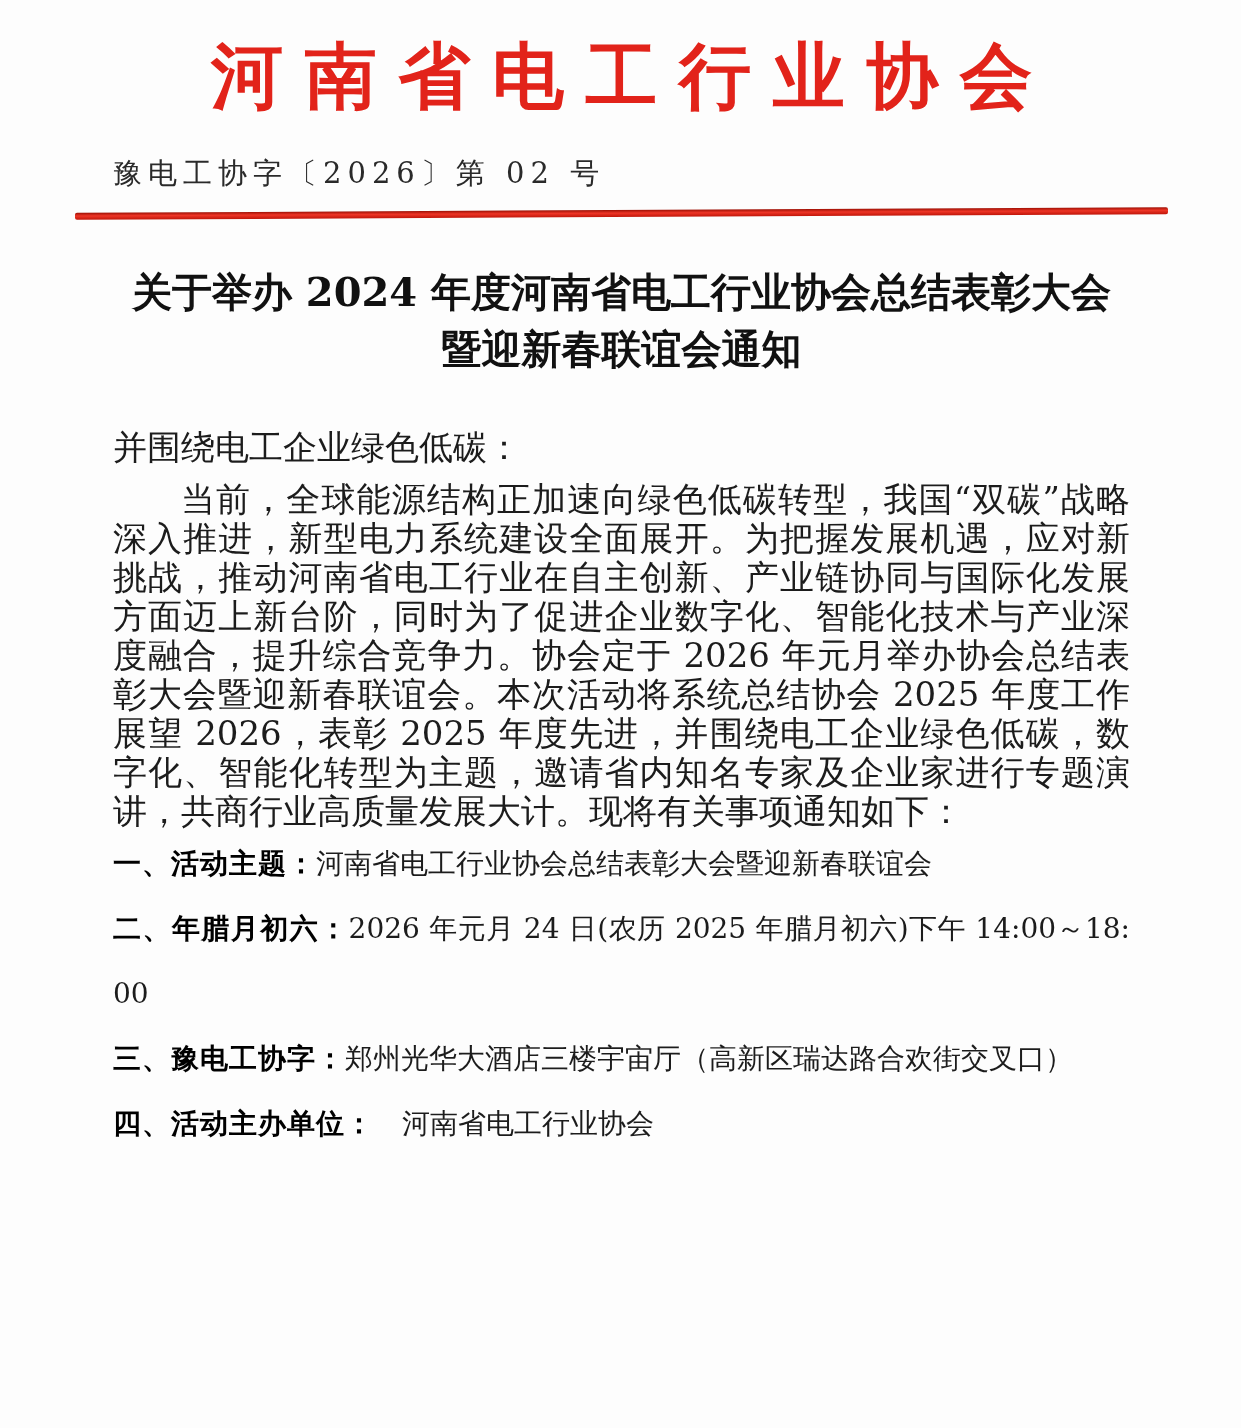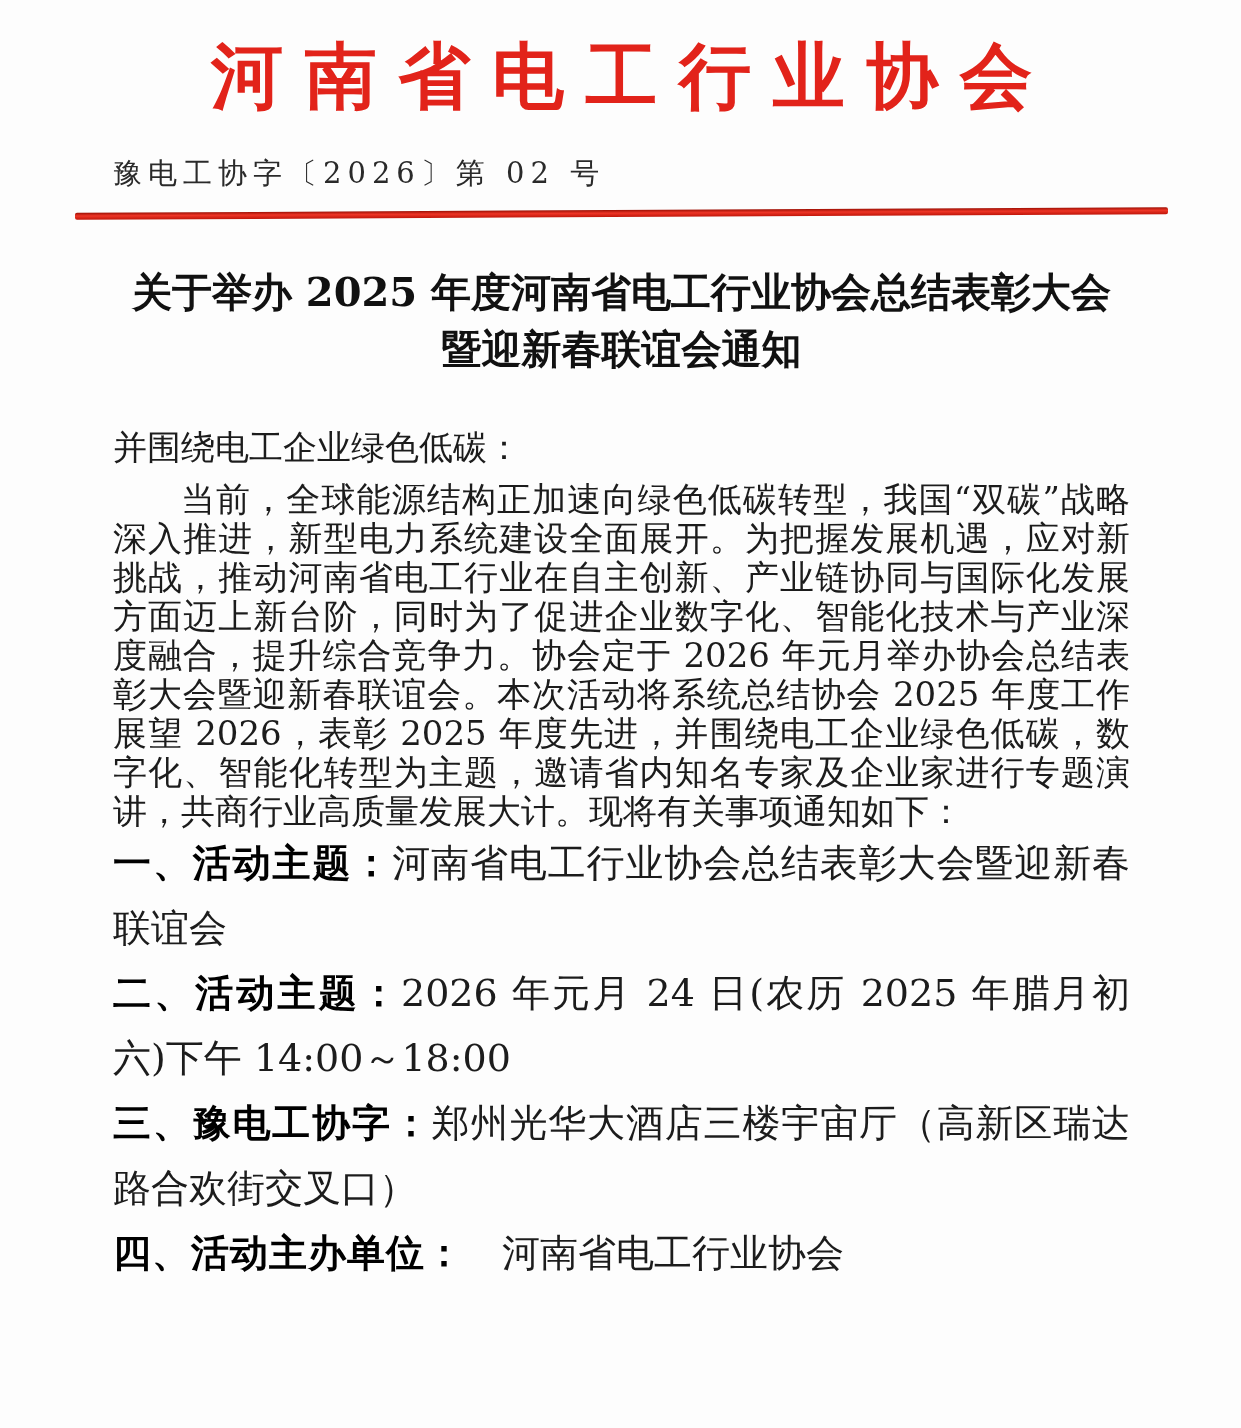--- a/index.html
+++ b/index.html
@@ -65,21 +65,21 @@
     margin: 0;
     font-size: 34px;
     line-height: 39px;
     text-align: justify;
     text-indent: 2em;
     word-break: break-all;
   }
 
   .item {
     margin: 0;
-    font-size: 38px;
+    font-size: 28px;
     line-height: 65px;
     text-align: justify;
     word-break: break-all;
   }
 
   .item-label {
     font-weight: 700;
     letter-spacing: 1px;
     color: #000;
     font-family: "DejaVu Sans", "Liberation Sans", sans-serif;
@@ -91,27 +91,27 @@
 <body>
 
 <div class="page">
 
   <h1 class="org-title">河南省电工行业协会</h1>
 
   <div class="doc-number">豫电工协字〔2026〕第 02 号</div>
 
   <div class="red-rule"></div>
 
-  <h2 class="notice-title">关于举办 2025 年度河南省电工行业协会总结表彰大会暨迎新春联谊会通知</h2>
+  <h2 class="notice-title">关于举办 2024 年度河南省电工行业协会总结表彰大会暨迎新春联谊会通知</h2>
 
   <div class="salutation">并围绕电工企业绿色低碳：</div>
 
   <p class="body-para">当前，全球能源结构正加速向绿色低碳转型，我国“双碳”战略深入推进，新型电力系统建设全面展开。为把握发展机遇，应对新挑战，推动河南省电工行业在自主创新、产业链协同与国际化发展方面迈上新台阶，同时为了促进企业数字化、智能化技术与产业深度融合，提升综合竞争力。协会定于 2026 年元月举办协会总结表彰大会暨迎新春联谊会。本次活动将系统总结协会 2025 年度工作展望 2026，表彰 2025 年度先进，并围绕电工企业绿色低碳，数字化、智能化转型为主题，邀请省内知名专家及企业家进行专题演讲，共商行业高质量发展大计。现将有关事项通知如下：</p>
 
   <p class="item"><span class="item-label">一、活动主题：</span><span class="item-value">河南省电工行业协会总结表彰大会暨迎新春联谊会</span></p>
 
-  <p class="item"><span class="item-label">二、活动主题：</span><span class="item-value">2026 年元月 24 日(农历 2025 年腊月初六)下午 14:00～18:00</span></p>
+  <p class="item"><span class="item-label">二、年腊月初六：</span><span class="item-value">2026 年元月 24 日(农历 2025 年腊月初六)下午 14:00～18:00</span></p>
 
   <p class="item"><span class="item-label">三、豫电工协字：</span><span class="item-value">郑州光华大酒店三楼宇宙厅（高新区瑞达路合欢街交叉口）</span></p>
 
   <p class="item"><span class="item-label">四、活动主办单位：</span><span class="item-value">　河南省电工行业协会</span></p>
 
 </div>
 
 </body></html>

